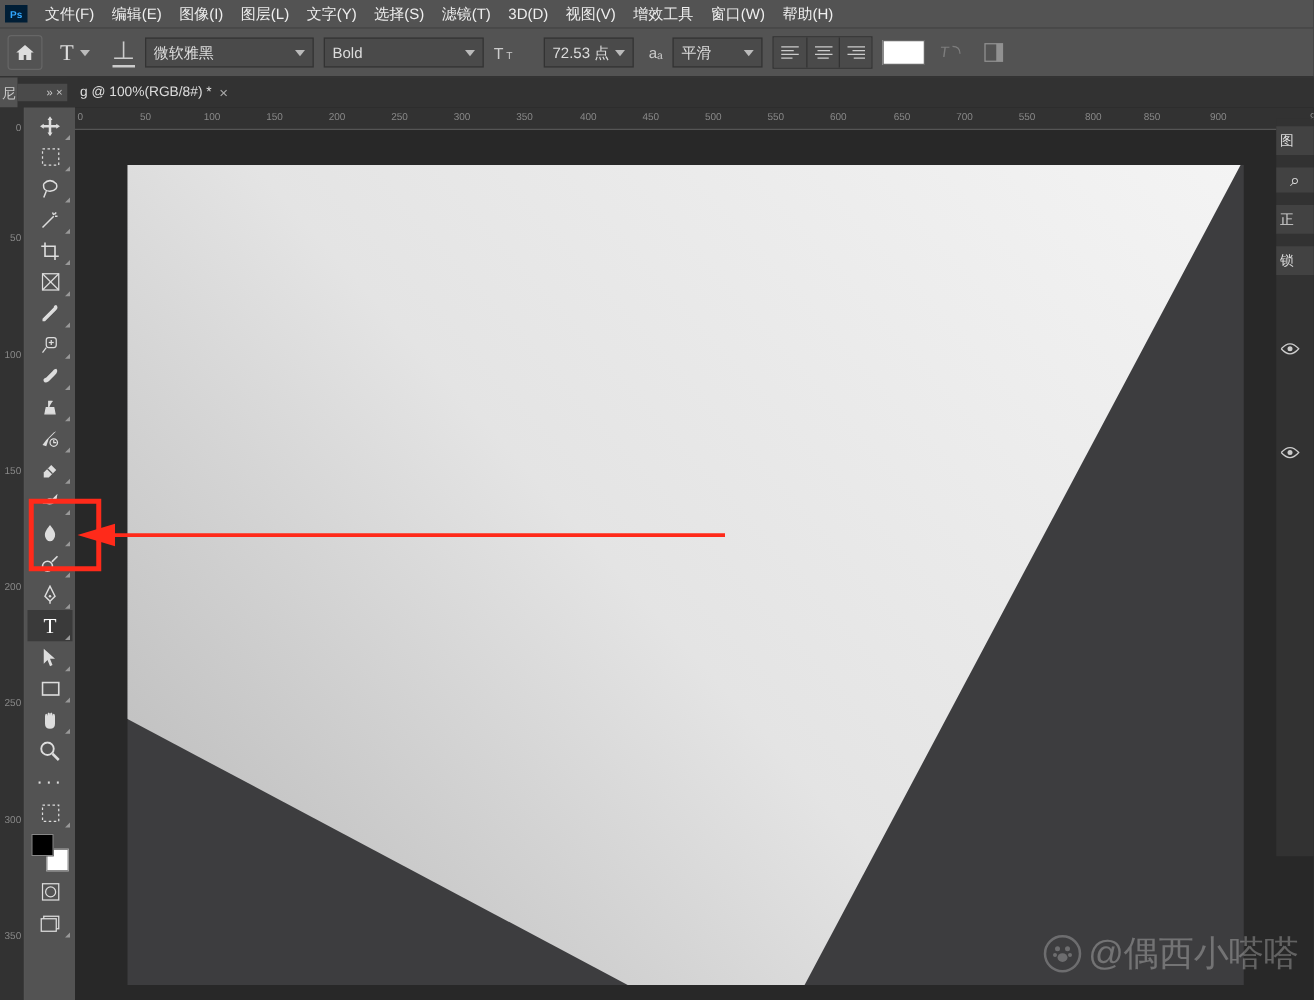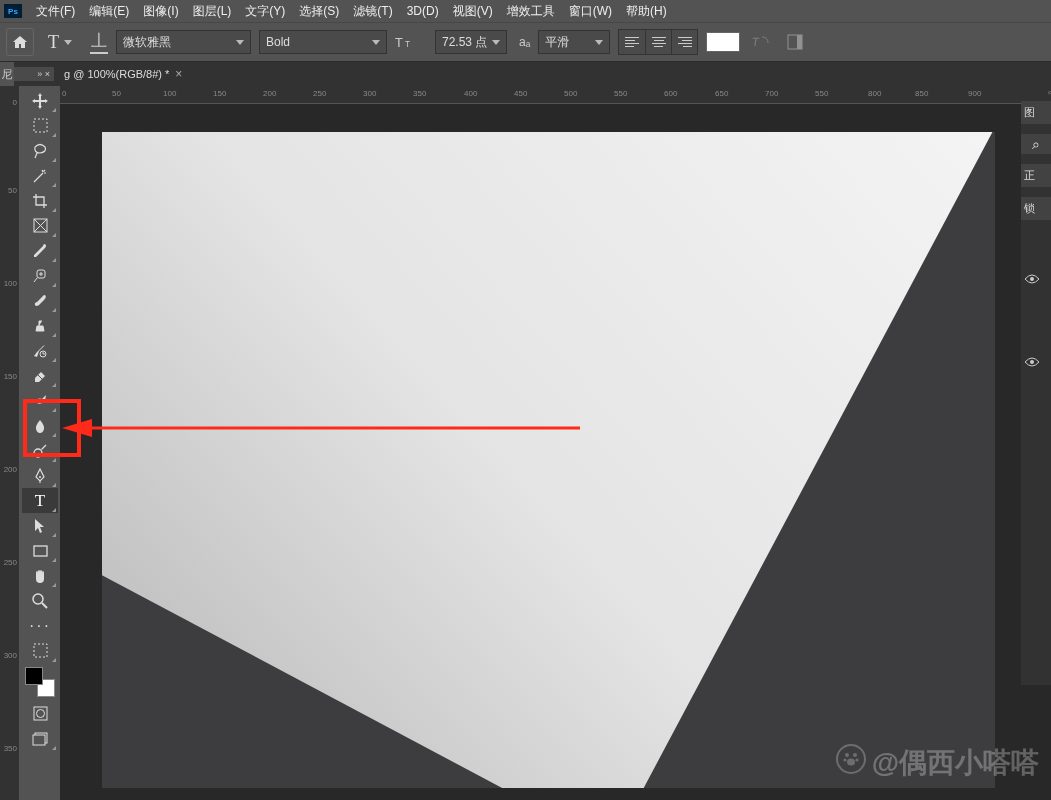--- a/index.html
+++ b/index.html
@@ -46,21 +46,21 @@
 .ruler-h { position: absolute; top: 0; left: 0; right: 0; height: 18px; background: #323232; border-bottom: 1px solid #555; font-size: 8px; color: #888; }
 .ruler-h .htick { position: absolute; top: 3px; font-size: 8px; }
 .canvas-area { position: absolute; top: 18px; left: 0; right: 0; bottom: 0; }
 .canvas { position: absolute; left: 42px; top: 28px; width: 893px; height: 656px; background: #3d3d3f; overflow: hidden; }
 .shape-light { position: absolute; right: -40px; top: -80px; width: 800px; height: 900px; background: linear-gradient(200deg, #f6f6f6 0%, #e4e4e4 60%, #bcbcbc 100%); transform: rotate(28deg); transform-origin: top right; }
 .arrow-svg { position: absolute; left: 60px; top: 416px; z-index: 60; pointer-events: none; }
 .right-panel { width: 30px; background: #323232; position: absolute; right: 0; top: 95px; height: 590px; display: flex; flex-direction: column; gap: 10px; padding-top: 6px; }
 .panel-blk { background: #424242; padding: 4px 3px; font-size: 11px; color: #ddd; }
 .panel-search { height: 20px; display: flex; align-items: center; justify-content: center; font-size: 14px; }
 .eye { color: #ccc; font-size: 12px; padding: 3px; }
-.watermark { position: absolute; right: 12px; bottom: 18px; color: rgba(255,255,255,0.28); font-size: 28px; font-weight: bold; display: flex; gap: 6px; z-index: 40; }
+.watermark { position: absolute; right: 12px; bottom: 18px; color: rgba(255,255,255,0.28); font-size: 28px; font-weight: normal; display: flex; align-items: center; gap: 6px; z-index: 40; }
 .paw { width: 30px; height: 30px; border: 2px solid rgba(255,255,255,0.25); border-radius: 50%; display: flex; align-items: center; justify-content: center; font-size: 16px; }
 .fg-bg { position: relative; width: 30px; height: 30px; margin: 4px 0; }
 .fg { position: absolute; width: 18px; height: 18px; background: #000; border: 1px solid #888; top: 0; left: 0; }
 .bg { position: absolute; width: 18px; height: 18px; background: #fff; border: 1px solid #888; bottom: 0; right: 0; }
 svg { display: block; }
 </style>
 </head>
 <body>
 
 <div class="menubar">

